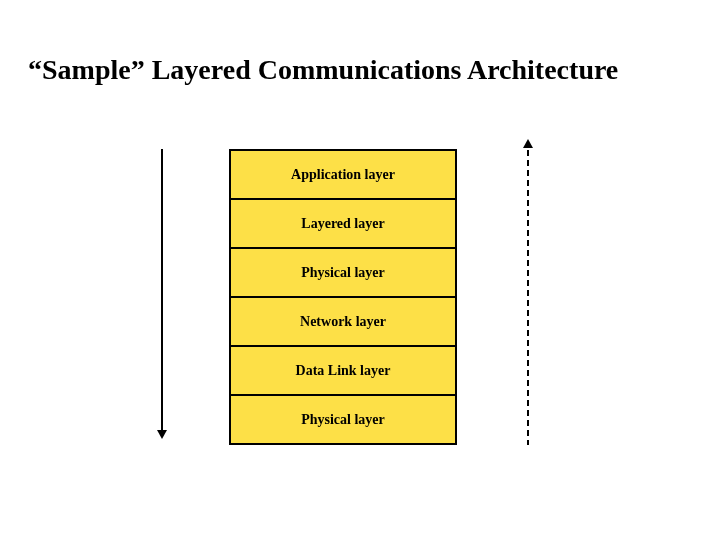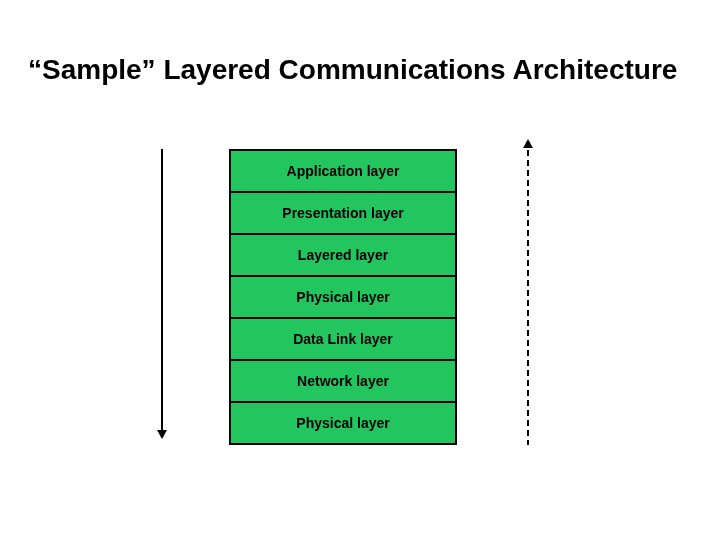--- a/index.html
+++ b/index.html
@@ -6,21 +6,21 @@
     margin: 0;
     padding: 0;
     background: #ffffff;
   }
   .slide {
     position: relative;
     width: 720px;
     height: 540px;
     background: #ffffff;
     overflow: hidden;
-    font-family: Liberation Sans, sans-serif;
+    font-family: Liberation Serif, serif;
   }
   .title {
     position: absolute;
     left: 28px;
     top: 55px;
     margin: 0;
     font-size: 28px;
     line-height: 30px;
     font-weight: bold;
     color: #000000;
@@ -39,21 +39,21 @@
     background: #ffffff;
     display: flex;
     flex-direction: column;
   }
   .layer {
     flex: 1 1 0;
     display: flex;
     align-items: center;
     justify-content: center;
     border-bottom: 2px solid #000000;
-    background: #22c55e;
+    background: #fde047;
   }
   .layer:last-child { border-bottom: none; }
   .layer span {
     font-size: 14px;
     font-weight: bold;
     color: #000000;
     white-space: nowrap;
   }
   
   .arrow-down-line {
@@ -106,33 +106,30 @@
   <h1 class="title">“Sample” Layered Communications Architecture</h1>
 
   <div class="arrow-down-line"></div>
   <div class="arrow-down-head"></div>
 
   <div class="stack">
     <div class="layer">
       <span>Application layer</span>
     </div>
     <div class="layer">
-      <span>Presentation layer</span>
-    </div>
-    <div class="layer">
       <span>Layered layer</span>
     </div>
     <div class="layer">
       <span>Physical layer</span>
     </div>
     <div class="layer">
-      <span>Data Link layer</span>
+      <span>Network layer</span>
     </div>
     <div class="layer">
-      <span>Network layer</span>
+      <span>Data Link layer</span>
     </div>
     <div class="layer">
       <span>Physical layer</span>
     </div>
   </div>
 
   <div class="arrow-up-head"></div>
   <div class="arrow-up-line"></div>
 
 </div>

